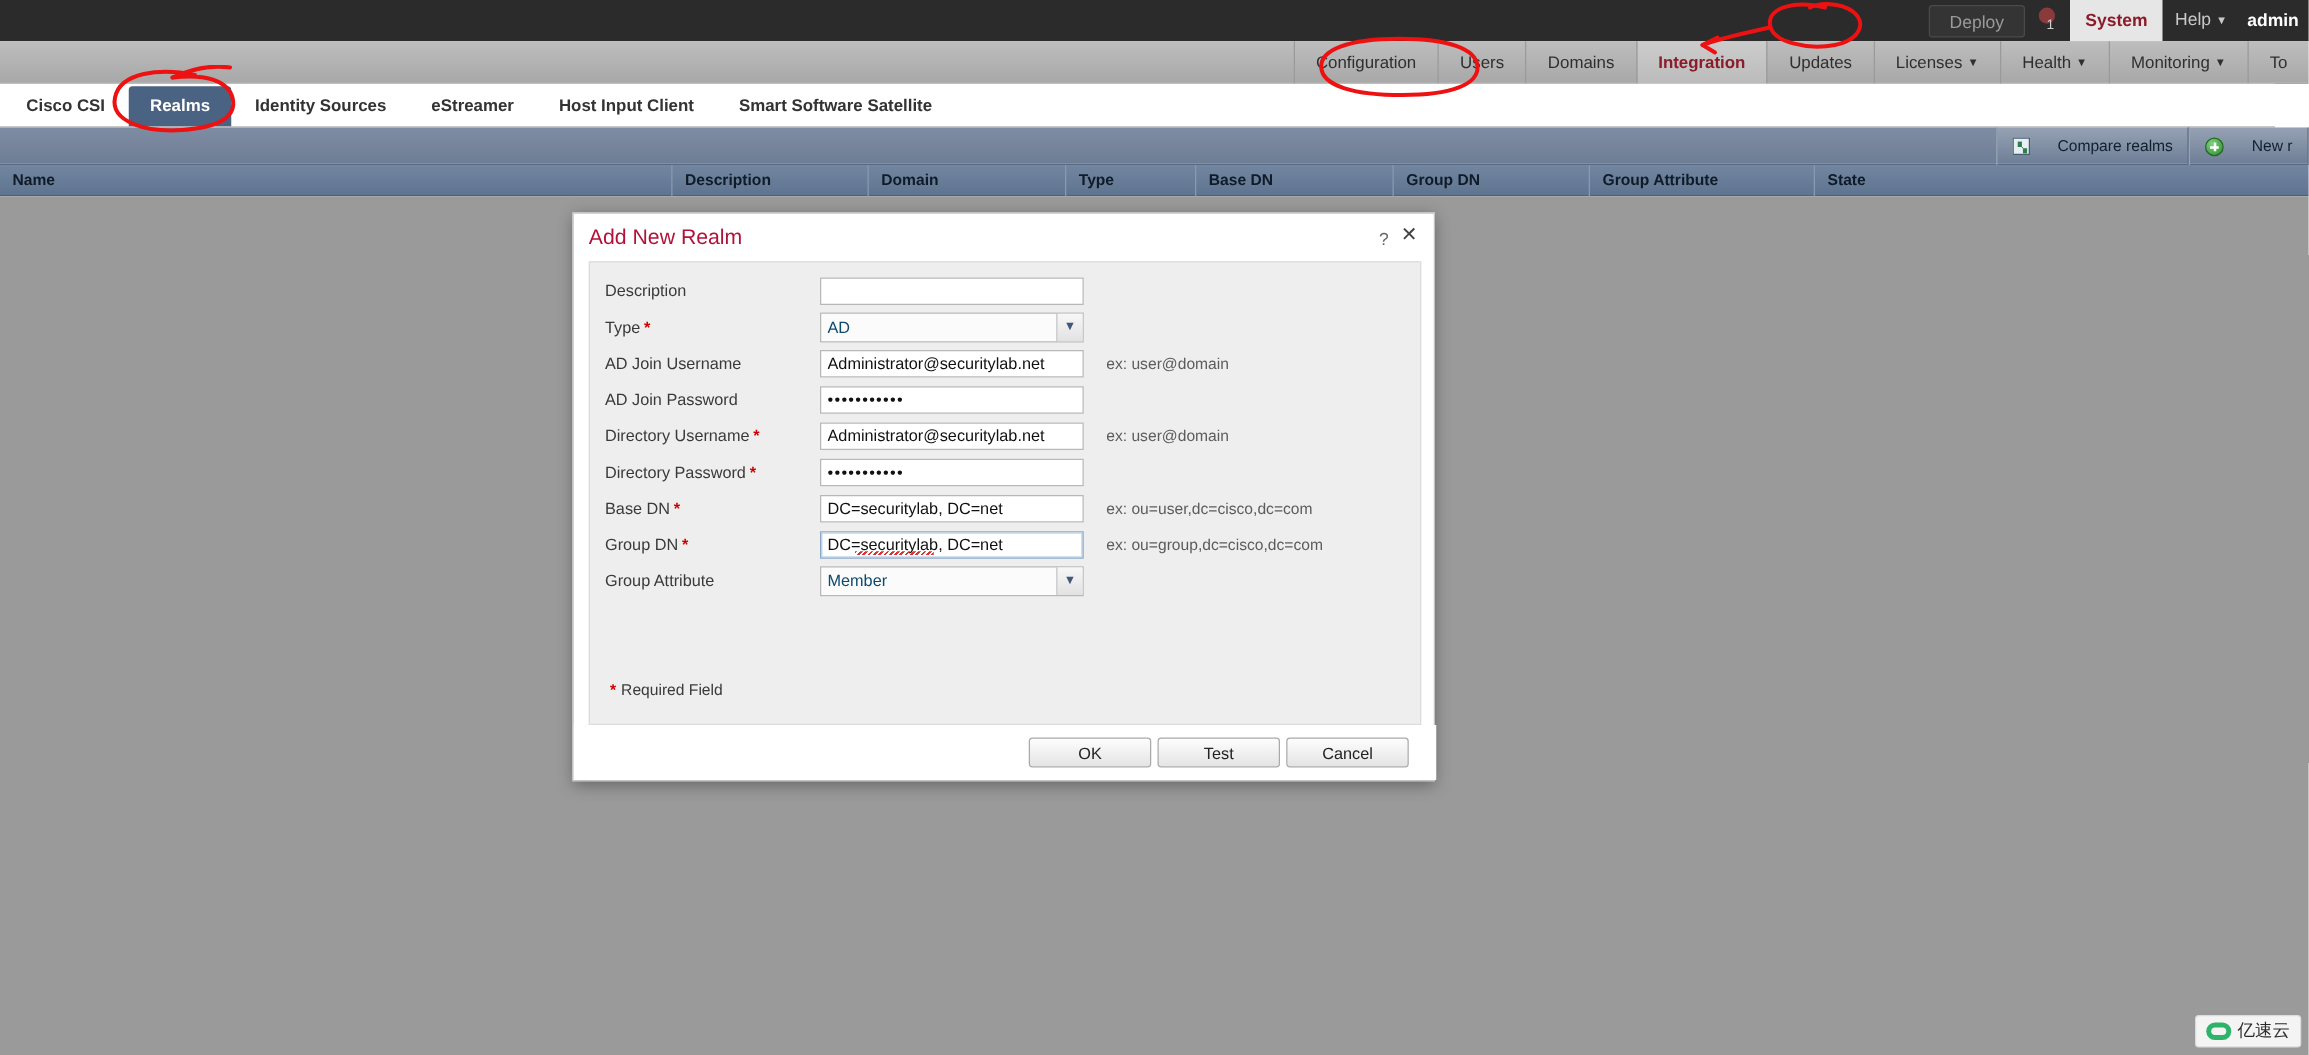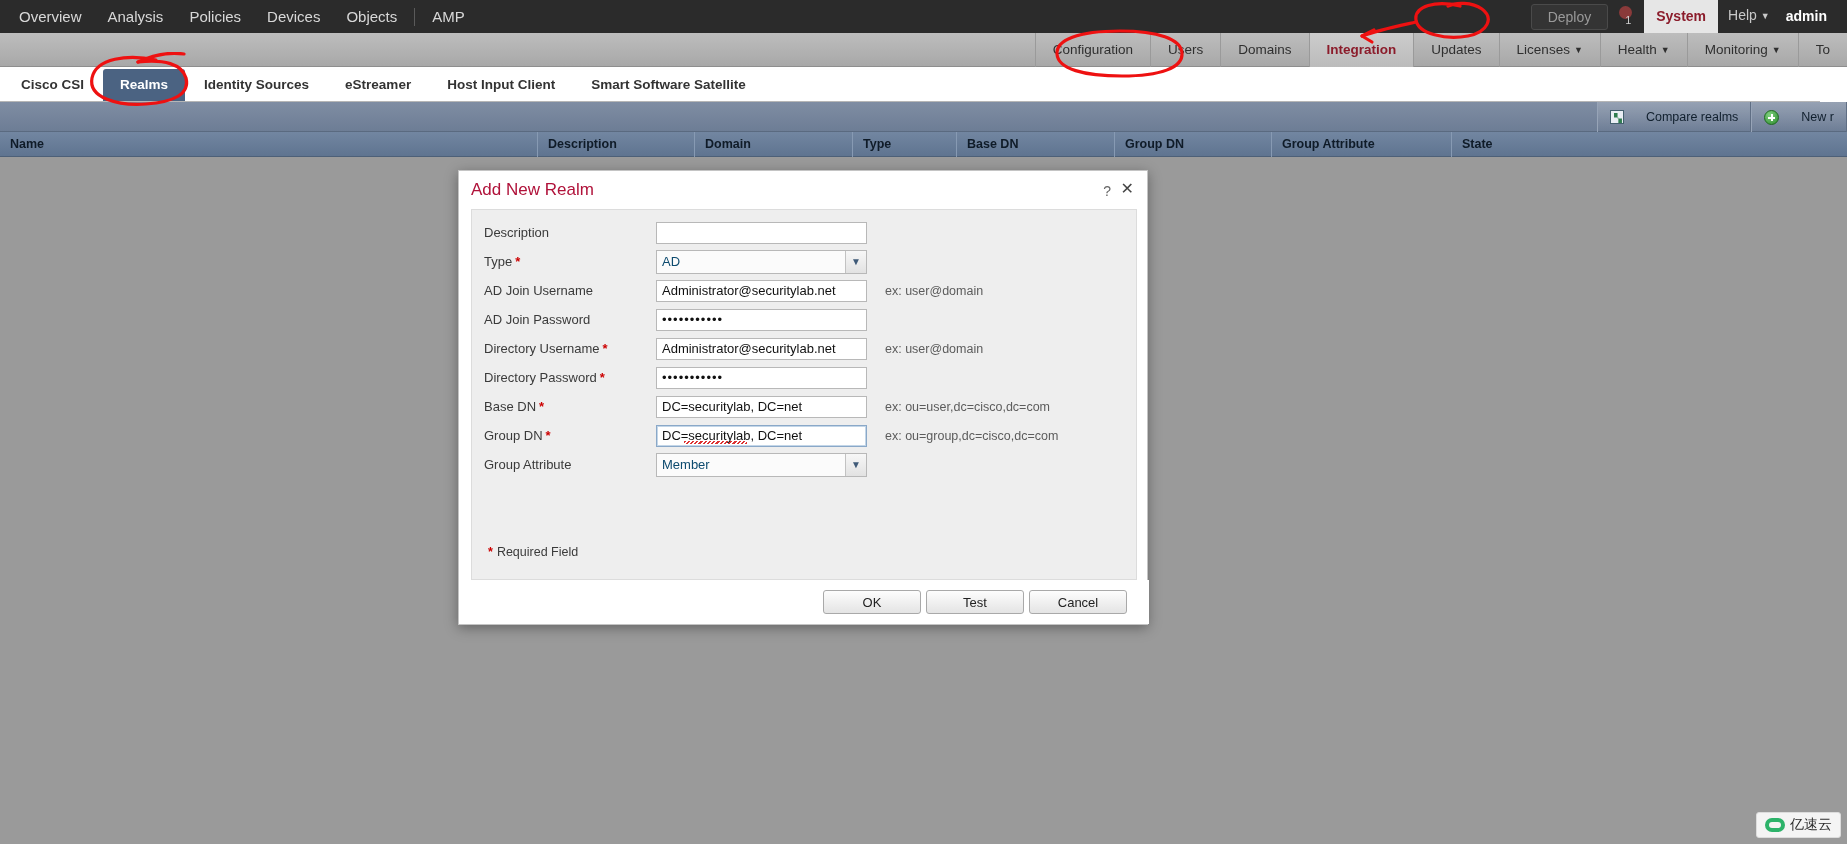--- a/index.html
+++ b/index.html
@@ -50,21 +50,21 @@
     position: absolute; left: 9px; top: 9px; color: #cfcfcf; font-size: 11px;
   }
   .sys-tab {
     background: #e6e6e6; color: #8b1c2b; font-weight: bold; font-size: 14px;
     padding: 0 12px; height: 33px; line-height: 33px; cursor: pointer;
   }
   .help-item {
     color: #c9c9c9; font-size: 14px; padding: 0 10px; line-height: 33px; cursor: pointer;
   }
   .user-item {
-    color: #ffffff; font-weight: bold; font-size: 14px; padding: 0 20px 0 6px;
+    color: #ffffff; font-weight: bold; font-size: 14px; padding: 0 8px 0 6px;
     line-height: 33px; cursor: pointer;
   }
 
   
   .subbar {
     position: absolute; top: 33px; left: 0; width: 1847px; height: 34px;
     background: linear-gradient(#bdbdbd, #a8a8a8);
     border-bottom: 1px solid #8e8e8e;
   }
   .subnav {
@@ -243,29 +243,20 @@
     width: 12px; height: 6px; border-radius: 4px; background: #f4f4f4;
   }
   .wm-text { font-size: 14px; color: #2b2b2b; }
 </style>
 </head>
 <body>
 
 <div id="screen">
 
   <div class="topbar">
-    <div class="topnav">
-      <div class="topnav-item">Overview</div>
-      <div class="topnav-item">Analysis</div>
-      <div class="topnav-item">Policies</div>
-      <div class="topnav-item">Devices</div>
-      <div class="topnav-item">Objects</div>
-      <div class="topnav-sep"></div>
-      <div class="topnav-item">AMP</div>
-    </div>
     <div class="topbar-right">
       <div class="deploy-btn">Deploy</div>
       <div class="deploy-badge">
         <span class="dot"></span>
         <span class="cnt">1</span>
       </div>
       <div class="sys-tab">System</div>
       <div class="help-item">
         <span>Help</span><span class="caret">▼</span>
       </div>

